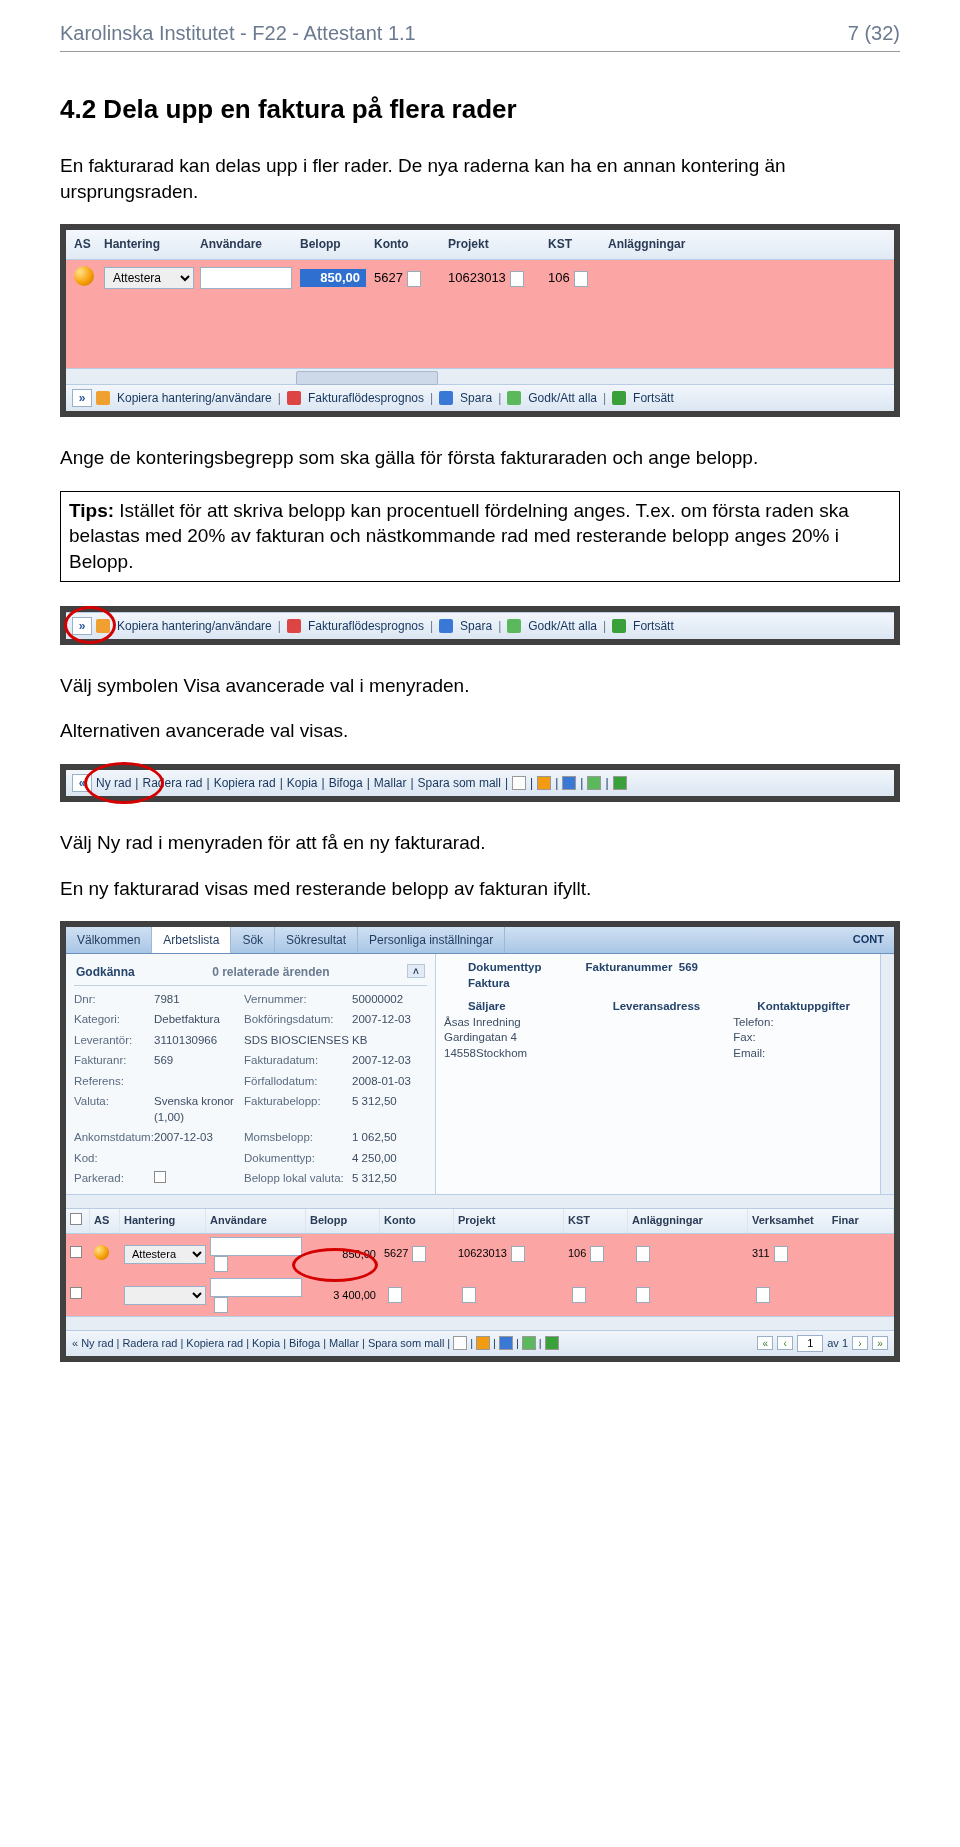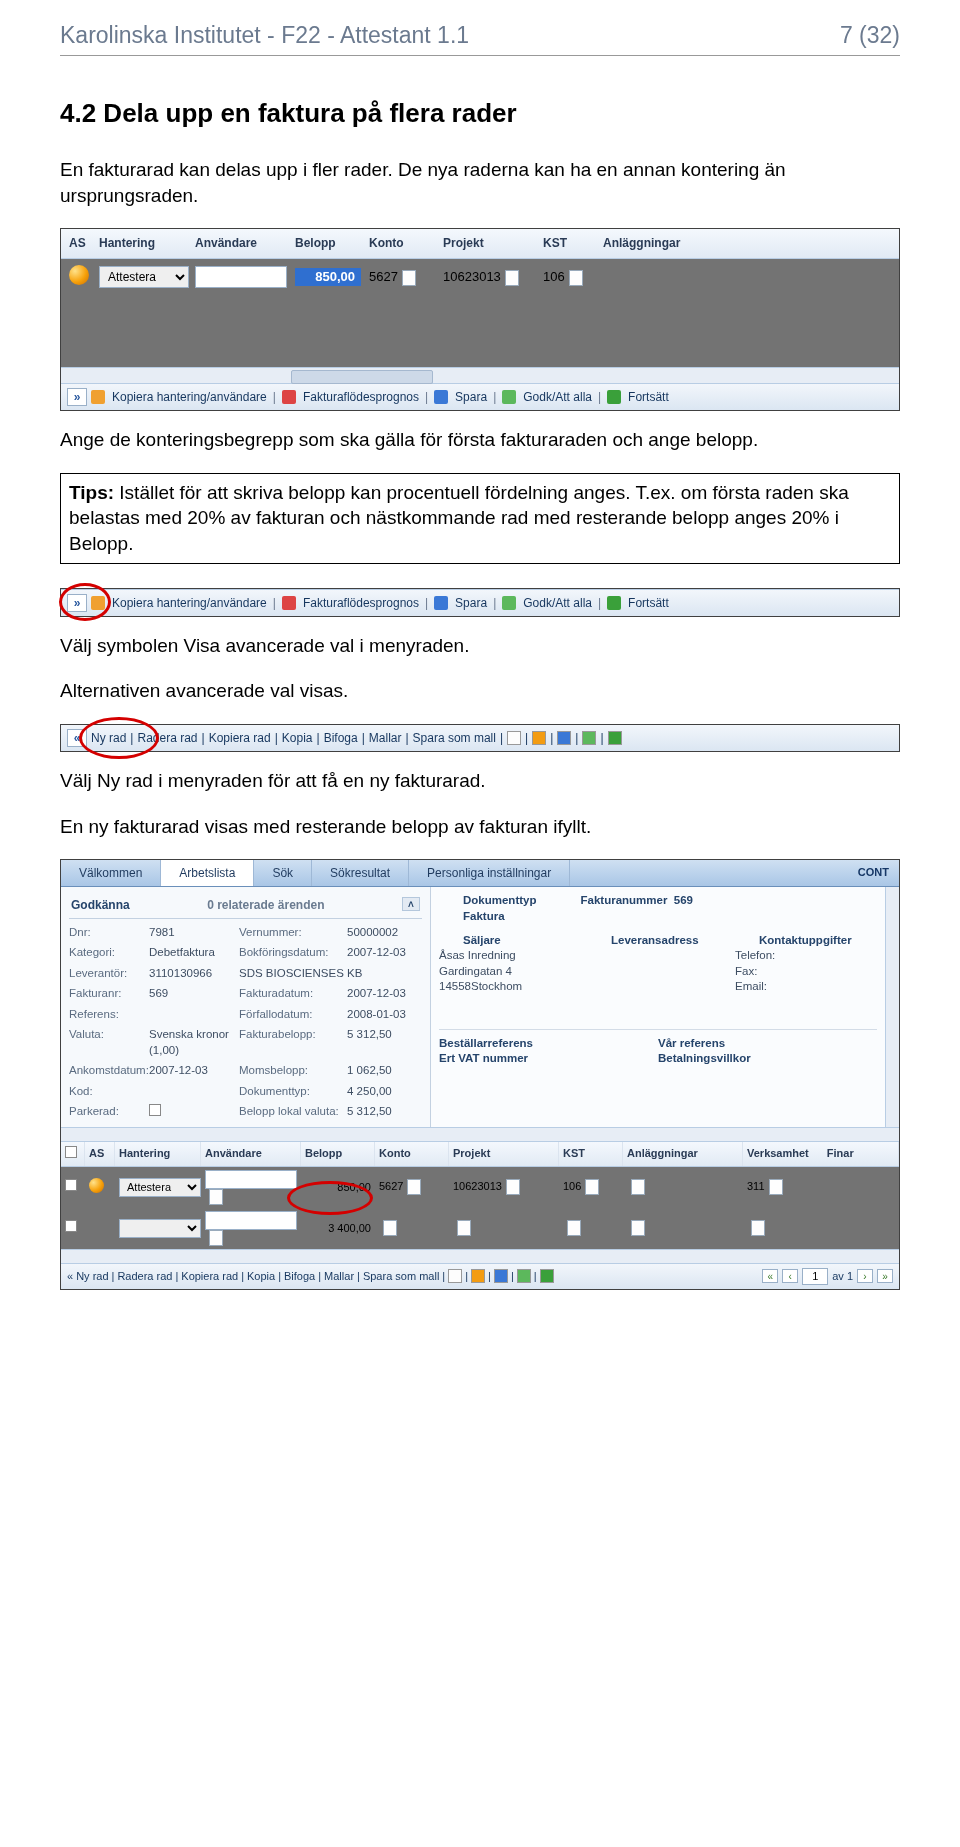--- a/index.html
+++ b/index.html
@@ -9,43 +9,43 @@
     background: #fff;
     color: #000;
     padding: 20px 60px 40px 60px;
     font-size: 19px;
     line-height: 1.35;
   }
   .header-line {
     display: flex;
     justify-content: space-between;
     color: #6b7a8f;
-    font-size: 23px;
+    font-size: 20px;
     border-bottom: 1px solid #999;
     padding-bottom: 4px;
     margin-bottom: 40px;
   }
   h2 {
     font-size: 26px;
     font-weight: bold;
     margin-bottom: 26px;
   }
   .para { margin-bottom: 20px; }
   .tips-box {
     border: 1px solid #000;
     padding: 6px 8px;
     margin-bottom: 24px;
   }
   .tips-box b { font-weight: bold; }
 
   
   .ui-panel {
-    border: 1px solid #404040;
-    background: #737373;
-    margin-bottom: 16px;
+    border: 6px solid #404040;
+    background: #fca5a5;
+    margin-bottom: 28px;
     font-size: 13px;
     font-family: Tahoma, Arial, sans-serif;
   }
 
   
   .p1-head {
     display: grid;
     grid-template-columns: 30px 96px 100px 74px 74px 100px 60px 1fr;
     background: linear-gradient(#f4f8fd,#e1eaf4);
     border-bottom: 1px solid #b8cde4;
@@ -139,21 +139,21 @@
   }
   .ic-sm { width:14px; height:14px; display:inline-block; border:1px solid #999; background:#fdfdfd; vertical-align:middle; }
 
   
   .p4 { font-size:12px; }
   .p4-tabs {
     display:flex; background:linear-gradient(#cfe0f2,#a9c6e6);
     border-bottom:1px solid #6a8fba;
   }
   .p4-tab {
-    padding:5px 18px; font-size:12px; color:#1f3a5e;
+    padding:5px 11px; font-size:12px; color:#1f3a5e;
     border-right:1px solid #9eb8d6;
   }
   .p4-tab.active { background:#fff; font-weight:normal; }
   .p4-cont {
     font-size:11px; color:#163766; font-weight:bold;
     padding:5px 10px;
     margin-left:auto;
     text-align:right;
   }
   .p4-body { display:flex; }
@@ -430,30 +430,20 @@
           <b>Leveransadress</b>
         </div>
         <div class="rt-block">
           <b>Kontaktuppgifter</b>
           <div class="rt-txt">Telefon:</div>
           <div class="rt-txt">Fax:</div>
           <div class="rt-txt">Email:</div>
         </div>
         <div></div>
       </div>
-      <div class="rt-bottom">
-        <div>
-          <div>Beställarreferens</div>
-          <div>Ert VAT nummer</div>
-        </div>
-        <div>
-          <div>Vår referens</div>
-          <div>Betalningsvillkor</div>
-        </div>
-      </div>
     </div>
     <div class="p4-scroll-r"></div>
   </div>
   <div class="p4-scroll"></div>
 
   <div class="p4-thead">
     <div><span class="chkbox"></span></div>
     <div>AS</div>
     <div>Hantering</div>
     <div>Användare</div>

